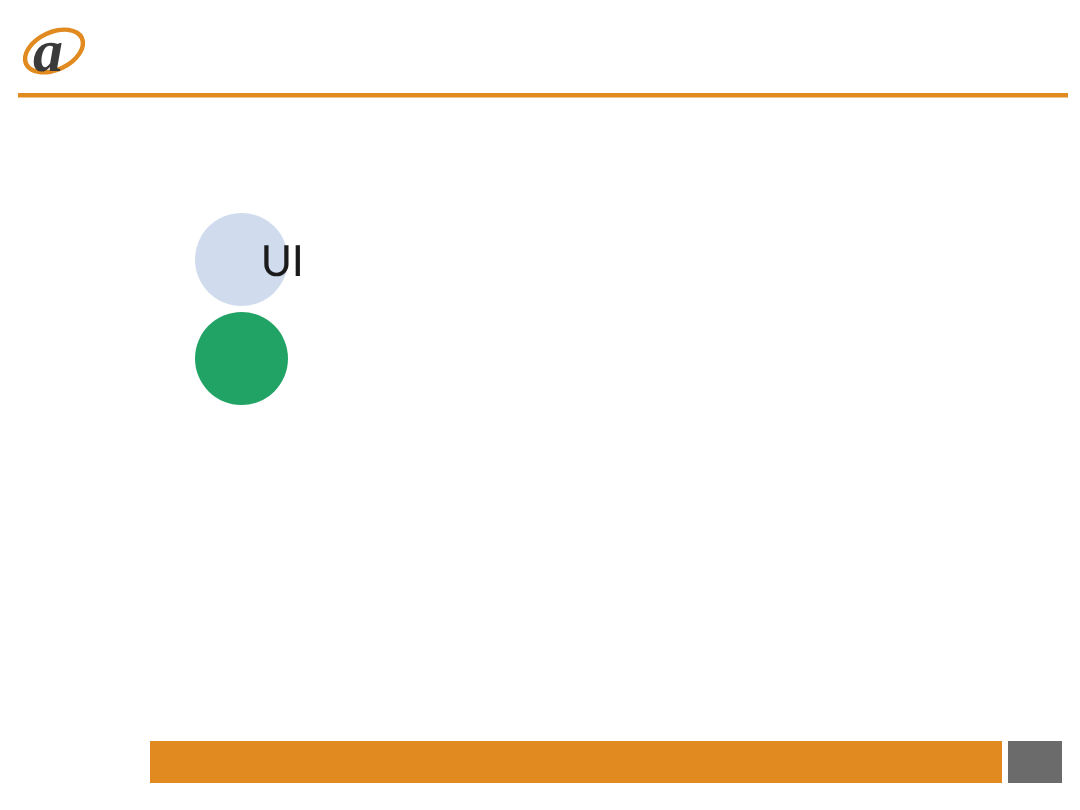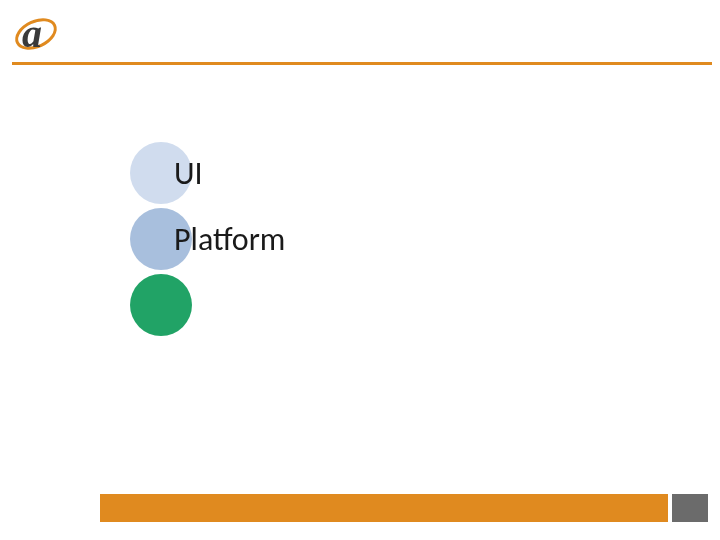--- a/index.html
+++ b/index.html
@@ -48,20 +48,21 @@
     .list-area {
       position: absolute;
       top: 140px;
       left: 148px;
     }
     .list-item {
       position: relative;
       height: 66px;
       display: flex;
       align-items: center;
+      justify-content: center;
     }
     .circle {
       position: absolute;
       width: 62px;
       height: 62px;
       border-radius: 50%;
       left: -18px;
       top: 2px;
       z-index: 0;
     }
@@ -101,22 +102,18 @@
 </div>
 
 <div class="divider"></div>
 
 <div class="list-area">
   <div class="list-item">
     <div class="circle circle-1"></div>
     <div class="item-text">UI</div>
   </div>
   <div class="list-item">
-    <div class="circle circle-2"></div>
-    <div class="item-text">Platform</div>
-  </div>
-  <div class="list-item">
     <div class="circle circle-3"></div>
   </div>
 </div>
 
 <div class="footer-bar"></div>
 <div class="footer-accent"></div>
 
 </body></html>

